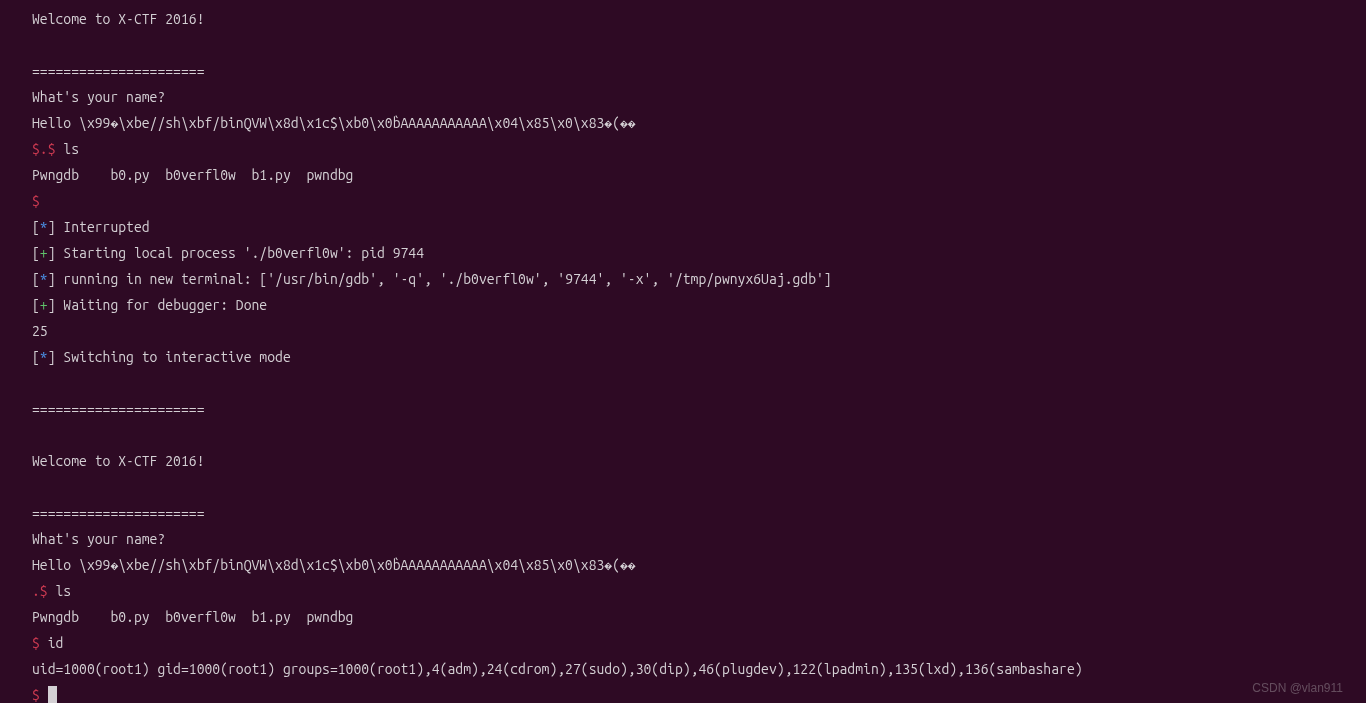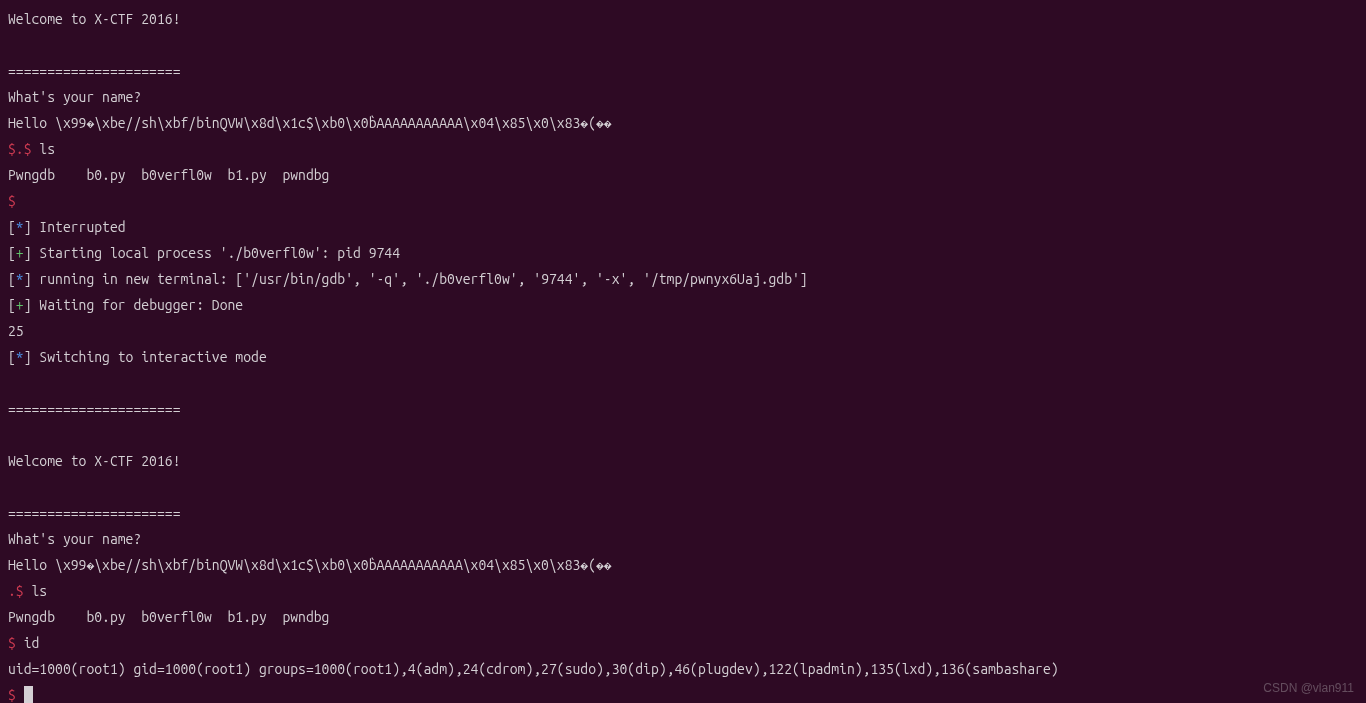--- a/index.html
+++ b/index.html
@@ -18,20 +18,21 @@
       overflow: hidden;
       position: relative;
     }
     .terminal {
       white-space: pre;
       line-height: 26px;
     }
     .line {
       min-height: 26px;
       white-space: pre;
+      margin-left: 24px;
     }
     .green {
       color: #5fc26a;
     }
     .prompt-red {
       color: #cc3a51;
     }
     .blue {
       color: #4a8de0;
     }
@@ -39,21 +40,21 @@
       display: inline-block;
       width: 9px;
       height: 18px;
       background-color: #d4d0d4;
       vertical-align: middle;
       margin-top: -2px;
     }
     .watermark {
       position: absolute;
       bottom: 8px;
-      right: 12px;
+      right: 23px;
       color: rgba(200, 200, 200, 0.35);
       font-size: 12px;
       font-family: sans-serif;
     }
   </style>
 </head>
 <body>
 
 <div class="terminal" id="terminal-container"><div class="line"><span>Welcome to X-CTF 2016!</span></div><div class="line">&nbsp;</div><div class="line"><span>======================</span></div><div class="line"><span>What's your name?</span></div><div class="line"><span>Hello \x99�\xbe//sh\xbf/binQVW\x8d\x1c$\xb0\x0b̀AAAAAAAAAAA\x04\x85\x0\x83�(��</span></div><div class="line"><span class="prompt-red">$.$</span><span> ls</span></div><div class="line"><span>Pwngdb    b0.py  b0verfl0w  b1.py  pwndbg</span></div><div class="line"><span class="prompt-red">$</span></div><div class="line"><span>[</span><span class="blue">*</span><span>] Interrupted</span></div><div class="line"><span>[</span><span class="green">+</span><span>] Starting local process './b0verfl0w': pid 9744</span></div><div class="line"><span>[</span><span class="blue">*</span><span>] running in new terminal: ['/usr/bin/gdb', '-q', './b0verfl0w', '9744', '-x', '/tmp/pwnyx6Uaj.gdb']</span></div><div class="line"><span>[</span><span class="green">+</span><span>] Waiting for debugger: Done</span></div><div class="line"><span>25</span></div><div class="line"><span>[</span><span class="blue">*</span><span>] Switching to interactive mode</span></div><div class="line">&nbsp;</div><div class="line"><span>======================</span></div><div class="line">&nbsp;</div><div class="line"><span>Welcome to X-CTF 2016!</span></div><div class="line">&nbsp;</div><div class="line"><span>======================</span></div><div class="line"><span>What's your name?</span></div><div class="line"><span>Hello \x99�\xbe//sh\xbf/binQVW\x8d\x1c$\xb0\x0b̀AAAAAAAAAAA\x04\x85\x0\x83�(��</span></div><div class="line"><span class="prompt-red">.$</span><span> ls</span></div><div class="line"><span>Pwngdb    b0.py  b0verfl0w  b1.py  pwndbg</span></div><div class="line"><span class="prompt-red">$</span><span> id</span></div><div class="line"><span>uid=1000(root1) gid=1000(root1) groups=1000(root1),4(adm),24(cdrom),27(sudo),30(dip),46(plugdev),122(lpadmin),135(lxd),136(sambashare)</span></div><div class="line"><span class="prompt-red">$</span><span> </span><span class="cursor"></span></div></div>
 

